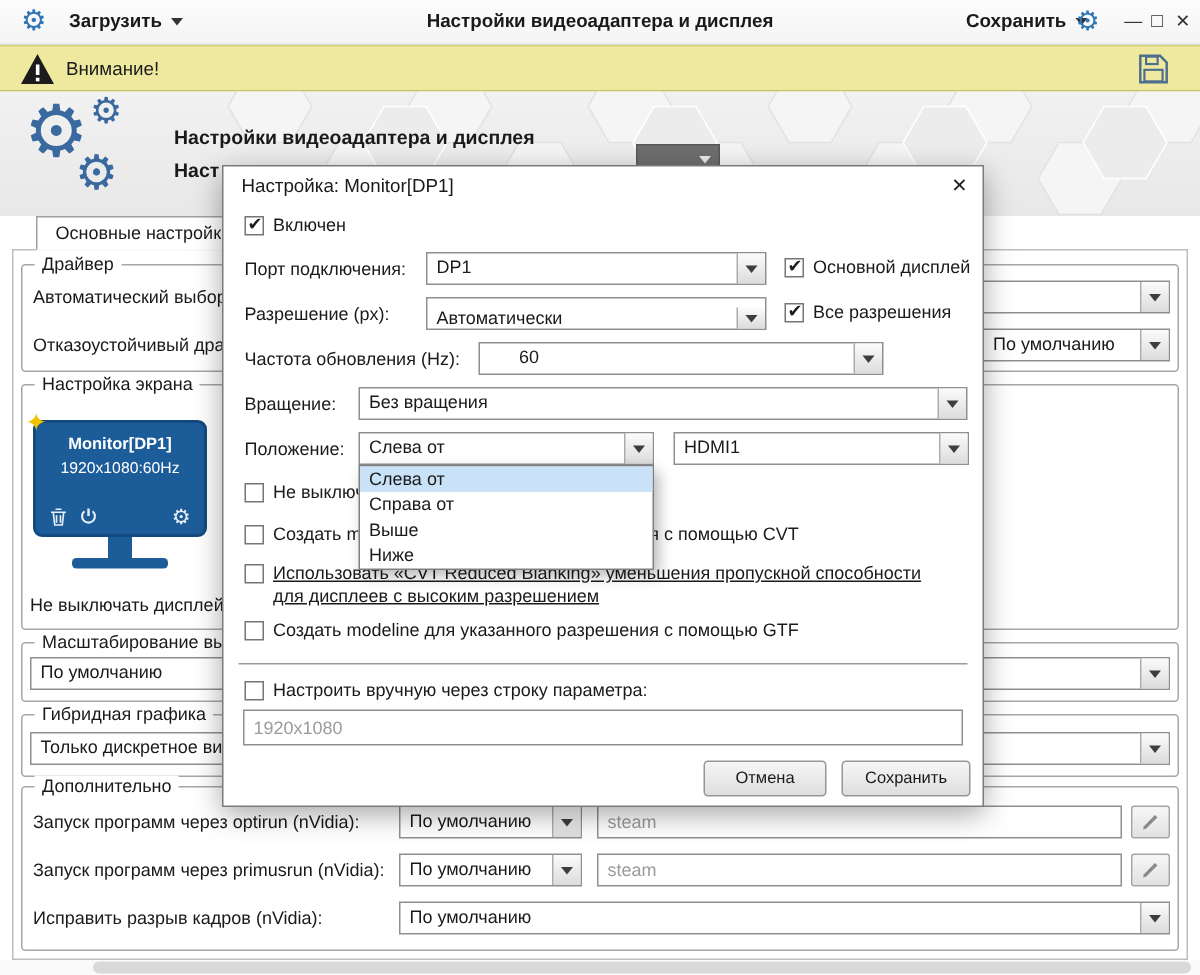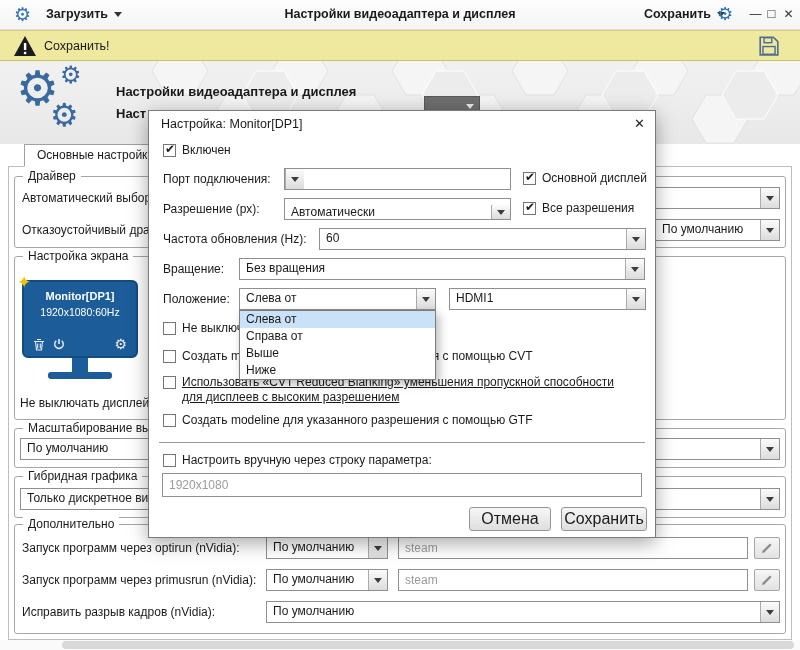--- a/index.html
+++ b/index.html
@@ -45,21 +45,21 @@
     display:flex; align-items:center; justify-content:center; flex:none; }
   .combo .arr::after { content:""; width:0; height:0; border:4px solid transparent; border-top:5px solid #3d3d3d; margin-top:5px; }
 
   
   .tinput { position:absolute; height:22px; border:1px solid #8F8F8F; background:#fff;
     font-size:12px; padding:0 6px; font-family:inherit; color:#1a1a1a; }
   .tinput::placeholder { color:#9B9B9B; opacity:1; }
 
   
   .btn { position:absolute; background:linear-gradient(#F6F6F6,#DEDEDE); border:1px solid #969696;
-    border-radius:3px; font-size:16px; display:flex; align-items:center; justify-content:center; cursor:default; }
+    border-radius:3px; font-size:11px; display:flex; align-items:center; justify-content:center; cursor:default; }
   .iconbtn { position:absolute; width:26px; height:22px; background:linear-gradient(#F6F6F6,#E2E2E2);
     border:1px solid #A5A5A5; border-radius:2px; display:flex; align-items:center; justify-content:center; }
 
   
   .cb { position:absolute; display:flex; align-items:flex-start; gap:6px; }
   .cb .box { width:13px; height:13px; border:1px solid #757575; background:#fff; flex:none; position:relative; margin-top:1px; }
   .cb.checked .box::after { content:"✔"; position:absolute; left:1px; top:-3px; font-size:12px; color:#1d1d1d; }
   .cb .cb-label { font-size:12px; white-space:nowrap; }
   .cb.wrap .cb-label { white-space:normal; width:452px; line-height:1.28; }
 
@@ -112,21 +112,21 @@
     <div class="winbtn" style="left:764px;font-size:13px;top:6px;">□</div>
     <div class="winbtn" style="left:781px;">✕</div>
   </div>
 
   <div class="warnbar">
     <svg class="abs" style="left:13px;top:4px;" width="24" height="22">
       <path d="M12 1 L23 21 H1 Z" fill="#1B1B1B"></path>
       <rect x="10.9" y="8" width="2.4" height="7" fill="#fff"></rect>
       <rect x="10.9" y="16.8" width="2.4" height="2.4" fill="#fff"></rect>
     </svg>
-    <div class="lbl" style="left:44px;top:8px;font-size:12.5px;">Сохранить!</div>
+    <div class="lbl" style="left:44px;top:8px;font-size:12.5px;">Внимание!</div>
     <svg class="abs" style="left:758px;top:4px;" width="22" height="22" viewBox="0 0 20 20">
       <path d="M2 2 H14 L18 6 V18 H2 Z" fill="none" stroke="#4E6E8E" stroke-width="1.5"></path>
       <rect x="5.5" y="2.5" width="7" height="4.5" fill="none" stroke="#4E6E8E" stroke-width="1.3"></rect>
       <rect x="4.5" y="10.5" width="11" height="7" fill="none" stroke="#4E6E8E" stroke-width="1.3"></rect>
     </svg>
   </div>
 
   <div class="header">
     <svg class="hexes" width="800" height="83">
       <g fill="#F5F5F5" stroke="#E2E2E2">
@@ -257,39 +257,40 @@
     <div class="dlg-title">Настройка: Monitor[DP1]</div>
     <div class="dlg-close">✕</div>
 
     <div class="cb checked" style="left:14px;top:32px;">
       <div class="box"></div>
       <div class="cb-label">Включен</div>
     </div>
 
     <div class="lbl" style="left:14px;top:61px;">Порт подключения:</div>
     <div class="combo" style="left:135px;top:57px;width:227px;">
+      <div class="val">DP1</div>
       <div class="arr"></div>
     </div>
     <div class="cb checked" style="left:374px;top:60px;">
       <div class="box"></div>
       <div class="cb-label">Основной дисплей</div>
     </div>
 
     <div class="lbl" style="left:14px;top:91px;">Разрешение (px):</div>
     <div class="combo" style="left:135px;top:87px;width:227px;align-items:flex-end;">
       <div class="val">Автоматически</div>
       <div class="arr"></div>
     </div>
     <div class="cb checked" style="left:374px;top:90px;">
       <div class="box"></div>
       <div class="cb-label">Все разрешения</div>
     </div>
 
     <div class="lbl" style="left:14px;top:121px;">Частота обновления (Hz):</div>
-    <div class="combo" style="left:170px;top:117px;width:327px;">
+    <div class="combo" style="left:170px;top:117px;width:270px;padding-left:20px;">
       <div class="val">60</div>
       <div class="arr"></div>
     </div>
 
     <div class="lbl" style="left:14px;top:151px;">Вращение:</div>
     <div class="combo" style="left:90px;top:147px;width:406px;">
       <div class="val">Без вращения</div>
       <div class="arr"></div>
     </div>
 

